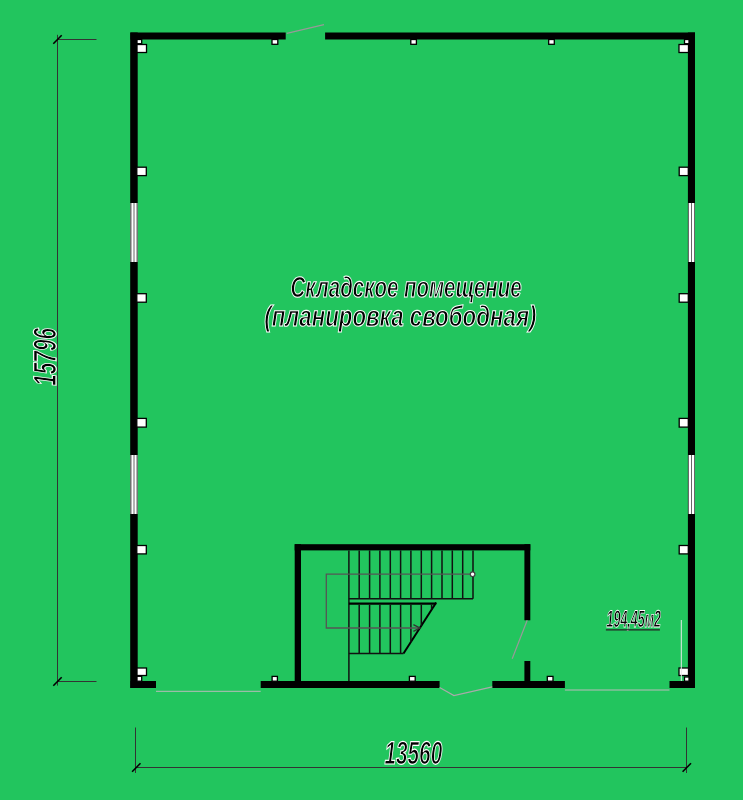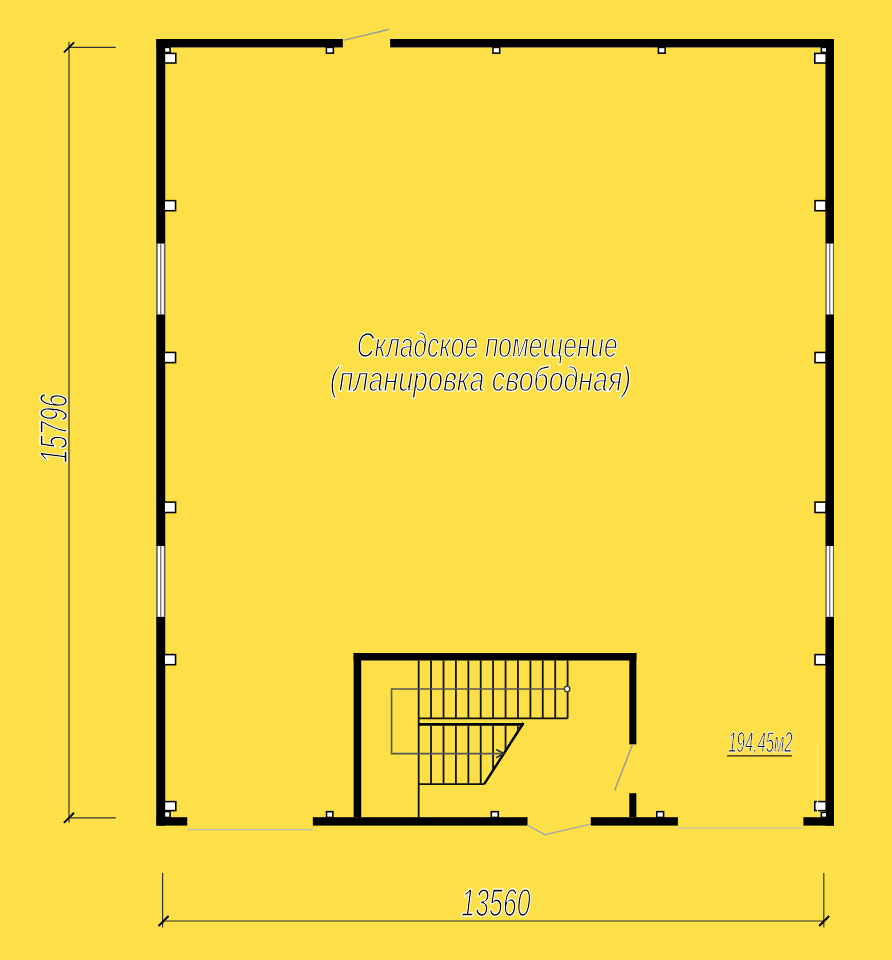--- a/index.html
+++ b/index.html
@@ -1,14 +1,14 @@
 <!DOCTYPE html>
 <html><head><meta charset="utf-8"><style>
 html,body{margin:0;padding:0;background:#fff;}
-#c{position:relative;-webkit-font-smoothing:antialiased;transform:translateZ(0);width:743px;height:800px;background:#fde047;overflow:hidden;}
+#c{position:relative;-webkit-font-smoothing:antialiased;transform:translateZ(0);width:743px;height:800px;background:#22c55e;overflow:hidden;font-weight:bold;}
 </style></head><body>
 <div id="c">
 <svg text-rendering="geometricPrecision" width="743" height="800" viewBox="0 0 743 800" xmlns="http://www.w3.org/2000/svg">
 <rect x="130.5" y="32.5" width="155.2" height="7" fill="#000"></rect>
 <rect x="325.1" y="32.5" width="369.9" height="7" fill="#000"></rect>
 <rect x="130.2" y="32.5" width="7.5" height="655.5" fill="#000"></rect>
 <rect x="687.9" y="32.5" width="7.1" height="655.5" fill="#000"></rect>
 <rect x="130.5" y="681" width="25.5" height="7" fill="#000"></rect>
 <rect x="260.7" y="681" width="178.9" height="7" fill="#000"></rect>
 <rect x="492.3" y="681" width="72.6" height="7" fill="#000"></rect>

